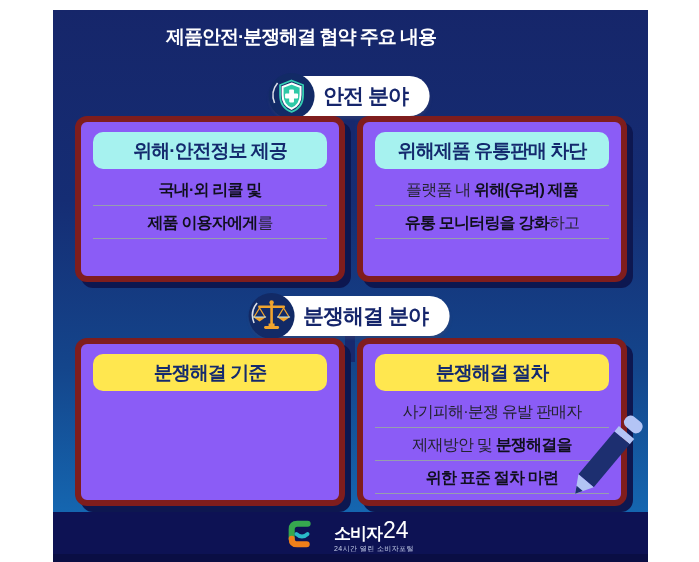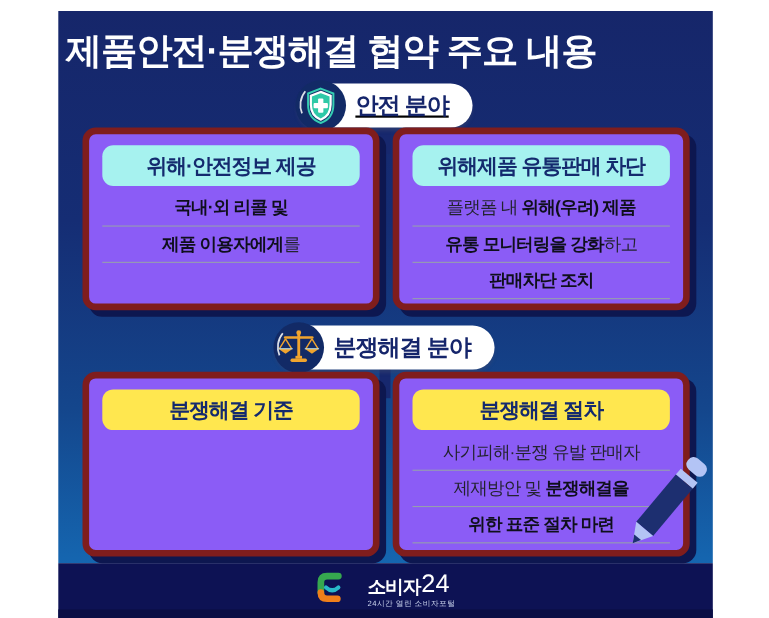--- a/index.html
+++ b/index.html
@@ -6,30 +6,30 @@
   html,body { background:#ffffff; }
   body { font-family:"Liberation Sans", sans-serif; }
   #app { position:relative; width:699px; height:562px; background:#ffffff; overflow:hidden; }
 
   .panel { position:absolute; left:53px; top:10px; width:595px; height:502px;
            background:linear-gradient(180deg,#16266a 0%, #152d74 38%, #14468c 72%, #1566b0 100%); }
   .footer-band { position:absolute; left:53px; top:512px; width:595px; height:50px; background:#0d1254; }
   .footer-edge { position:absolute; left:53px; top:554px; width:595px; height:8px; background:#0a0e44; }
 
   .main-title { position:absolute; left:53px; top:24px; width:496px; text-align:center;
-                color:#ffffff; font-size:33px; font-weight:800; letter-spacing:-1px; }
+                color:#ffffff; font-size:19px; font-weight:800; letter-spacing:-1px; }
 
   .stub { position:absolute; width:10px; background:#17286e; }
   #stub-safety { left:345px; top:100px; height:40px; }
   #stub-dispute { left:345px; top:322px; height:40px; }
 
   .badge { position:absolute; left:50%; transform:translateX(-50%); display:flex; align-items:center;
            background:#ffffff; border-radius:26px; height:40px; padding:0 22px 0 0;
            box-shadow:0 3px 3px rgba(60,70,110,0.45); }
-  #badge-safety { top:76px;text-decoration:underline; }
+  #badge-safety { top:76px; }
   #badge-dispute { top:296px; }
   .badge .icon-wrap { width:48px; height:48px; margin:-4px 8px -4px -2px; }
   .badge .badge-label { color:#15256b; font-size:21px; font-weight:800; letter-spacing:-1px; white-space:nowrap; }
 
   .card { position:absolute; width:270px; background:#8b5cf6; border:6px solid #7f1d1d; border-radius:12px;
           box-shadow:6px 6px 0 #0d1750; padding:10px 12px; }
   #card-1 { left:75px;  top:116px; height:166px; }
   #card-2 { left:357px; top:116px; height:166px; }
   #card-3 { left:75px;  top:338px; height:168px; }
   #card-4 { left:357px; top:338px; height:168px; }
@@ -88,21 +88,20 @@
         <div class="card-line"><span class="b">국내·외 리콜 및</span></div>
         <div class="card-line"><span class="b">제품 이용자에게</span><span>를</span></div>
       </div>
   </div>
 
   <div class="card" id="card-2">
     <div class="card-header cyan">위해제품 유통판매 차단</div>
     <div class="card-body">
         <div class="card-line"><span>플랫폼 내 </span><span class="b">위해(우려) 제품</span></div>
         <div class="card-line"><span class="b">유통 모니터링을 강화</span><span>하고</span></div>
-        <div class="card-line"><span class="b">판매차단 조치</span></div>
       </div>
   </div>
 
   <div class="badge" id="badge-dispute">
     <span class="icon-wrap">
       <svg width="48" height="48" viewBox="0 0 48 48">
         <circle cx="24" cy="24" r="23" fill="#122a66"></circle>
         <path d="M6.5 31 A19.5 19.5 0 0 1 9.5 11" stroke="#ffffff" stroke-width="1.6" fill="none" opacity="0.85"></path>
         <circle cx="24" cy="10.5" r="2.2" fill="#f0a42e"></circle>
         <rect x="22.7" y="11" width="2.6" height="22" fill="#f0a42e"></rect>

